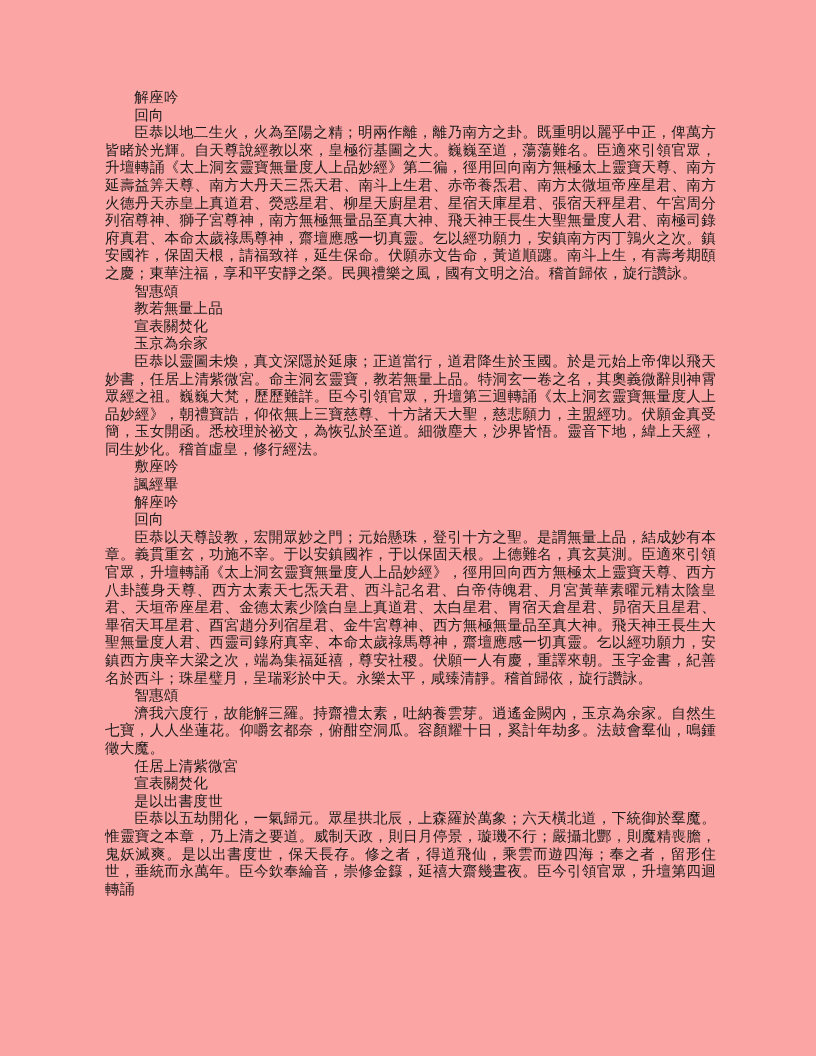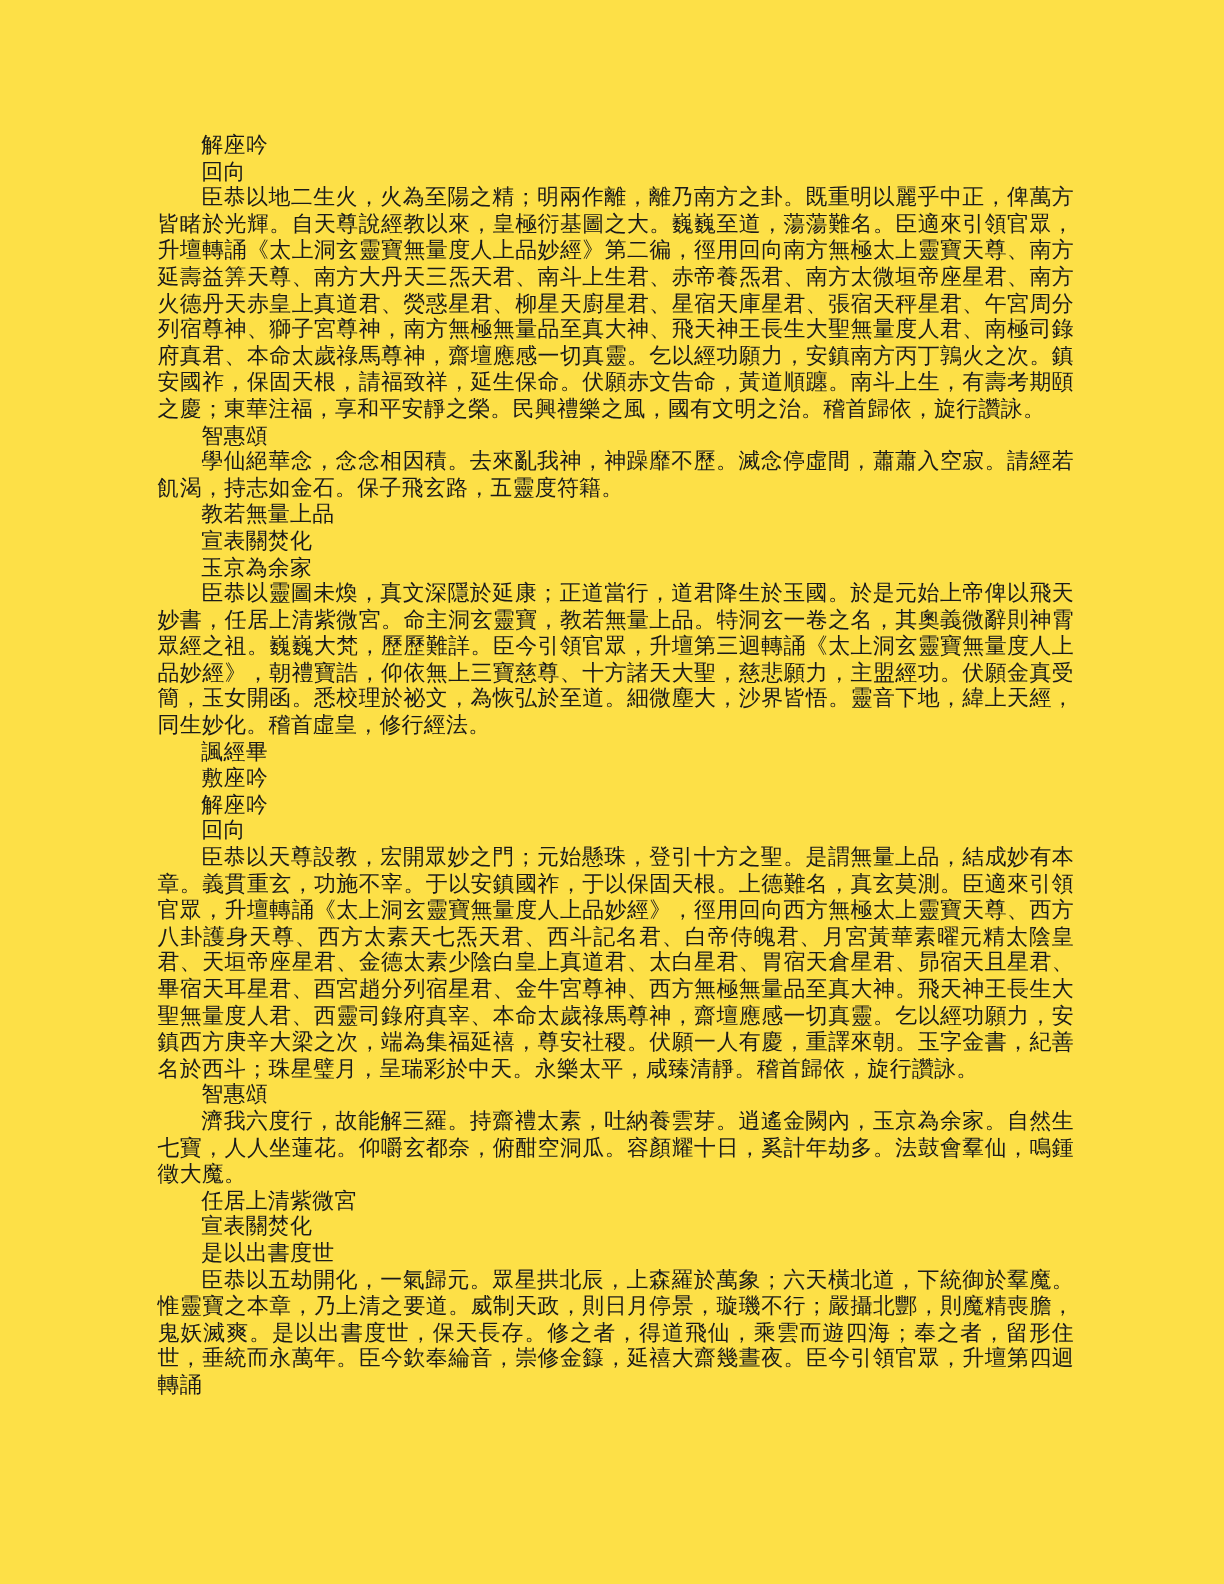--- a/index.html
+++ b/index.html
@@ -4,21 +4,21 @@
 <style>
   html, body {
     margin: 0;
     padding: 0;
     background: #ffffff;
   }
   .page {
     position: relative;
     width: 816px;
     height: 1056px;
-    background: #fde047;
+    background: #fca5a5;
     overflow: hidden;
     box-sizing: border-box;
   }
   .text-column {
     position: absolute;
     left: 105px;
     top: 88px;
     width: 611px;
     font-family: "DejaVu Serif", "Liberation Serif", serif;
     font-size: 14.6px;
@@ -38,27 +38,26 @@
 </style>
 </head>
 <body>
 
 <div class="page">
   <div class="text-column">
       <p class="heading">解座吟</p>
       <p class="heading">回向</p>
       <p class="paragraph">臣恭以地二生火，火為至陽之精；明兩作離，離乃南方之卦。既重明以麗乎中正，俾萬方皆睹於光輝。自天尊說經教以來，皇極衍基圖之大。巍巍至道，蕩蕩難名。臣適來引領官眾，升壇轉誦《太上洞玄靈寶無量度人上品妙經》第二徧，徑用回向南方無極太上靈寶天尊、南方延壽益筭天尊、南方大丹天三炁天君、南斗上生君、赤帝養炁君、南方太微垣帝座星君、南方火德丹天赤皇上真道君、熒惑星君、柳星天廚星君、星宿天庫星君、張宿天秤星君、午宮周分列宿尊神、獅子宮尊神，南方無極無量品至真大神、飛天神王長生大聖無量度人君、南極司錄府真君、本命太歲祿馬尊神，齋壇應感一切真靈。乞以經功願力，安鎮南方丙丁鶉火之次。鎮安國祚，保固天根，請福致祥，延生保命。伏願赤文告命，黃道順躔。南斗上生，有壽考期頤之慶；東華注福，享和平安靜之榮。民興禮樂之風，國有文明之治。稽首歸依，旋行讚詠。</p>
       <p class="heading">智惠頌</p>
-      <p class="paragraph">學仙絕華念，念念相因積。去來亂我神，神躁靡不歷。滅念停虛間，蕭蕭入空寂。請經若飢渴，持志如金石。保子飛玄路，五靈度符籍。</p>
       <p class="heading">教若無量上品</p>
       <p class="heading">宣表關焚化</p>
       <p class="heading">玉京為余家</p>
       <p class="paragraph">臣恭以靈圖未煥，真文深隱於延康；正道當行，道君降生於玉國。於是元始上帝俾以飛天妙書，任居上清紫微宮。命主洞玄靈寶，教若無量上品。特洞玄一卷之名，其奧義微辭則神霄眾經之祖。巍巍大梵，歷歷難詳。臣今引領官眾，升壇第三迴轉誦《太上洞玄靈寶無量度人上品妙經》，朝禮寶誥，仰依無上三寶慈尊、十方諸天大聖，慈悲願力，主盟經功。伏願金真受簡，玉女開函。悉校理於祕文，為恢弘於至道。細微塵大，沙界皆悟。靈音下地，緯上天經，同生妙化。稽首虛皇，修行經法。</p>
+      <p class="heading">敷座吟</p>
       <p class="heading">諷經畢</p>
-      <p class="heading">敷座吟</p>
       <p class="heading">解座吟</p>
       <p class="heading">回向</p>
       <p class="paragraph">臣恭以天尊設教，宏開眾妙之門；元始懸珠，登引十方之聖。是謂無量上品，結成妙有本章。義貫重玄，功施不宰。于以安鎮國祚，于以保固天根。上德難名，真玄莫測。臣適來引領官眾，升壇轉誦《太上洞玄靈寶無量度人上品妙經》，徑用回向西方無極太上靈寶天尊、西方八卦護身天尊、西方太素天七炁天君、西斗記名君、白帝侍魄君、月宮黃華素曜元精太陰皇君、天垣帝座星君、金德太素少陰白皇上真道君、太白星君、胃宿天倉星君、昴宿天且星君、畢宿天耳星君、酉宮趙分列宿星君、金牛宮尊神、西方無極無量品至真大神。飛天神王長生大聖無量度人君、西靈司錄府真宰、本命太歲祿馬尊神，齋壇應感一切真靈。乞以經功願力，安鎮西方庚辛大梁之次，端為集福延禧，尊安社稷。伏願一人有慶，重譯來朝。玉字金書，紀善名於西斗；珠星璧月，呈瑞彩於中天。永樂太平，咸臻清靜。稽首歸依，旋行讚詠。</p>
       <p class="heading">智惠頌</p>
       <p class="paragraph">濟我六度行，故能解三羅。持齋禮太素，吐納養雲芽。逍遙金闕內，玉京為余家。自然生七寶，人人坐蓮花。仰嚼玄都奈，俯酣空洞瓜。容顏耀十日，奚計年劫多。法鼓會羣仙，鳴鍾徵大魔。</p>
       <p class="heading">任居上清紫微宮</p>
       <p class="heading">宣表關焚化</p>
       <p class="heading">是以出書度世</p>
       <p class="paragraph">臣恭以五劫開化，一氣歸元。眾星拱北辰，上森羅於萬象；六天橫北道，下統御於羣魔。惟靈寶之本章，乃上清之要道。威制天政，則日月停景，璇璣不行；嚴攝北酆，則魔精喪膽，鬼妖滅爽。是以出書度世，保天長存。修之者，得道飛仙，乘雲而遊四海；奉之者，留形住世，垂統而永萬年。臣今欽奉綸音，崇修金籙，延禧大齋幾晝夜。臣今引領官眾，升壇第四迴轉誦</p>
     </div>

